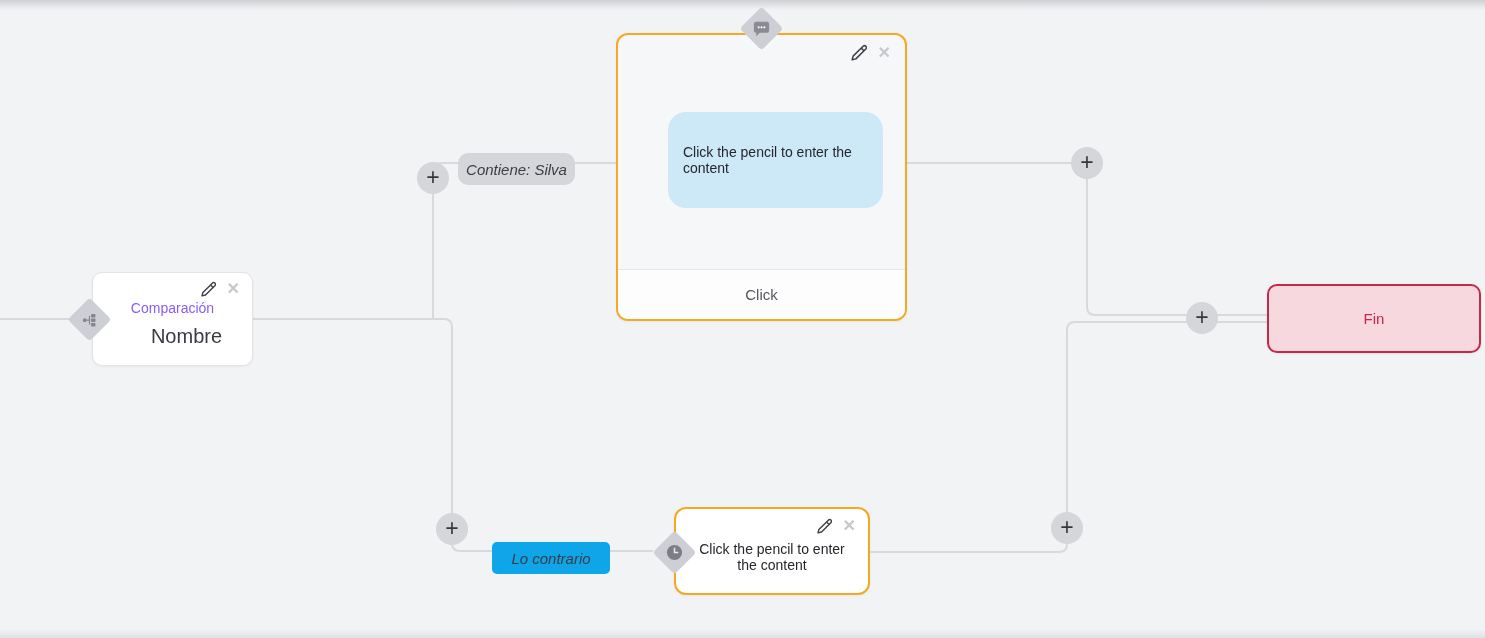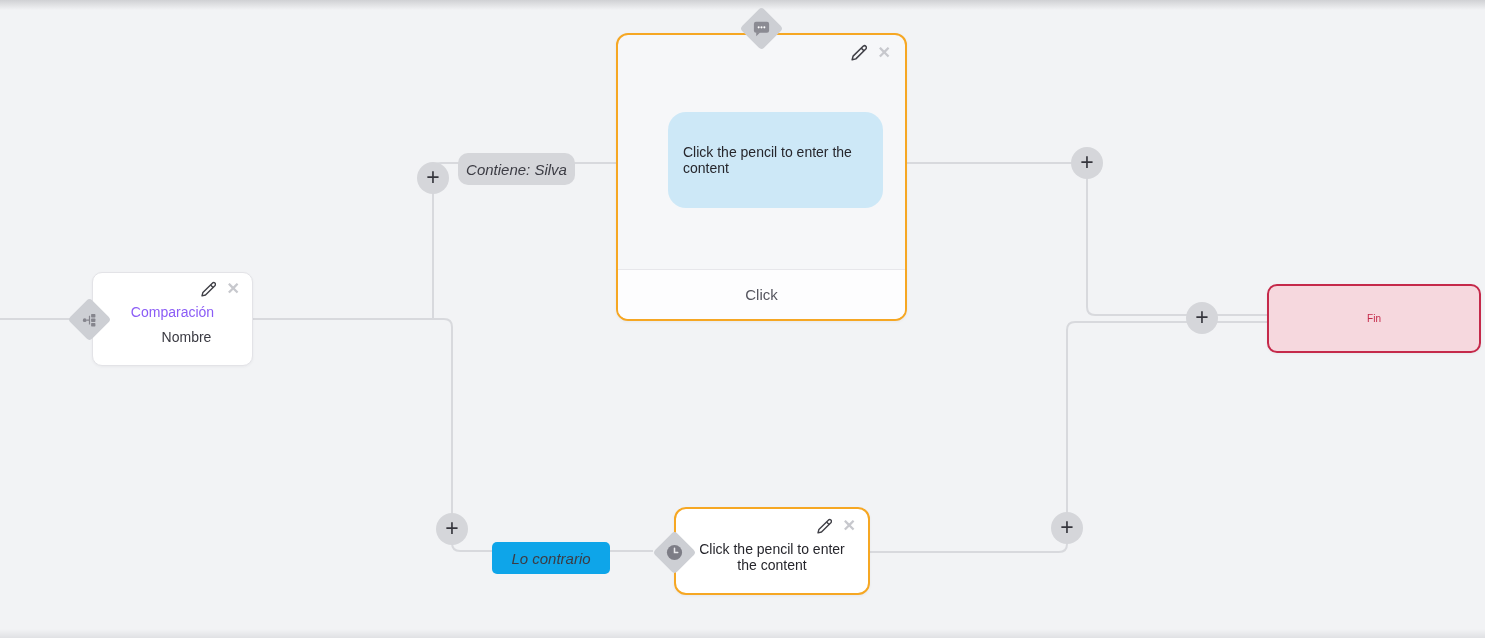--- a/index.html
+++ b/index.html
@@ -30,21 +30,21 @@
   .node-actions{position:absolute;top:8px;right:12px;display:flex;align-items:center;gap:11px;z-index:4;}
   .icon-btn{background:none;border:none;padding:0;margin:0;cursor:pointer;display:flex;align-items:center;justify-content:center;}
   .pencil{color:#3f3f46;}
   .xmark{font-size:16px;font-weight:bold;color:#c7c8cd;line-height:1;}
 
   
   .comparison-node{left:92px;top:272px;width:161px;height:94px;background:#ffffff;
      border:1px solid #e3e3e7;border-radius:10px;display:flex;flex-direction:column;
      align-items:center;justify-content:center;gap:9px;padding-top:10px;}
   .comparison-type{font-size:14px;color:#8b5cf6;}
-  .comparison-name{font-size:14px;color:#3a3a42;margin-left:28px;}
+  .comparison-name{font-size:20px;color:#3a3a42;margin-left:28px;}
 
   
   .message-node{left:616px;top:33px;width:291px;height:288px;
      border:2px solid var(--accent-orange,#f6a723);background:#f6f7f9;
      display:flex;flex-direction:column;}
   .message-body{flex:1;position:relative;}
   .chat-bubble{position:absolute;left:50px;top:77px;width:215px;height:96px;box-sizing:border-box;
      background:var(--bubble-blue,#cde8f7);border-radius:18px;
      display:flex;align-items:center;padding:0 15px;
      font-size:14px;line-height:1.15;color:#26262c;}
@@ -55,21 +55,21 @@
   
   .action-node{left:674px;top:507px;width:196px;height:88px;background:#ffffff;
      border:2px solid var(--accent-orange,#f6a723);
      display:flex;align-items:center;justify-content:center;}
   .action-text{margin-top:14px;text-align:center;font-size:14px;line-height:1.14;color:#26262c;max-width:160px;}
 
   
   .end-node{left:1267px;top:284px;width:214px;height:69px;border-radius:10px;
      background:var(--end-bg,#f6d8de);border:2px solid var(--end-red,#c5294a);
      display:flex;align-items:center;justify-content:center;
-     font-size:10px;color:var(--end-red,#c5294a);}
+     font-size:15px;color:var(--end-red,#c5294a);}
 
   
   .diamond{position:absolute;width:31px;height:31px;background:#cdcfd4;border-radius:4px;
      transform:rotate(45deg);z-index:3;display:flex;align-items:center;justify-content:center;}
   .diamond > .d-icon{transform:rotate(-45deg);display:flex;align-items:center;justify-content:center;}
   .diamond.comparison{left:74px;top:304px;}
   .diamond.message{left:746px;top:13px;}
   .diamond.action{left:659px;top:537px;}
 
   

